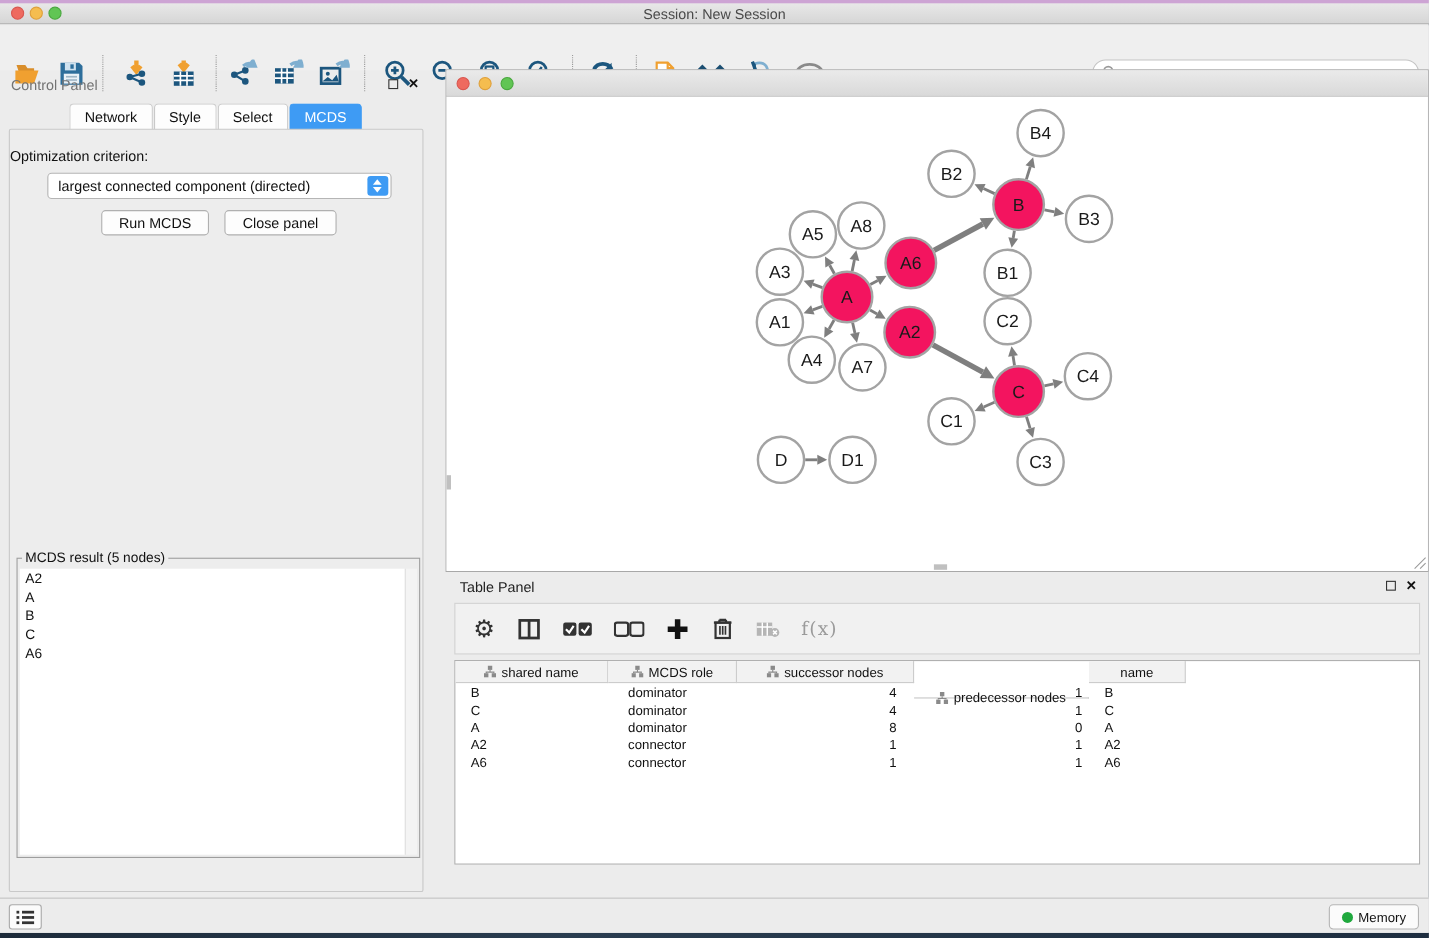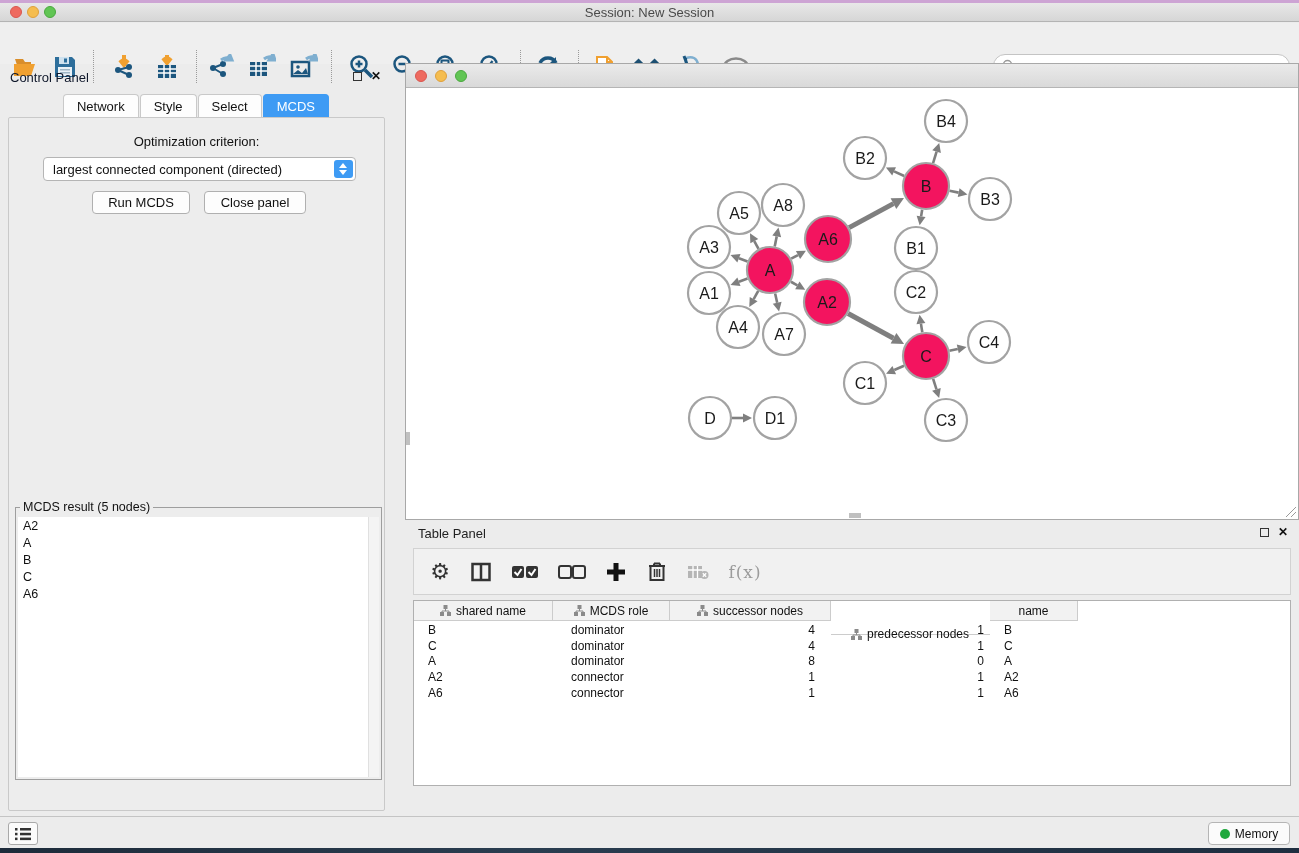--- a/index.html
+++ b/index.html
@@ -20,31 +20,31 @@
   
   #toolbar { position:absolute; left:0; top:23px; width:100%; height:41px; background:#efefef; }
   .tb-icon { position:absolute; top:29px; width:32px; height:30px; display:flex; align-items:center; justify-content:center; cursor:default; }
   .tb-sep { position:absolute; top:27px; height:33px; width:0; border-left:1px dotted #9a9a9a; }
   #searchbox { position:absolute; left:993px; top:31px; width:297px; height:24px; background:#fff;
     border:1px solid #c4c4c4; border-radius:13px; display:flex; align-items:center; padding-left:8px; }
   #searchbox input { border:none; outline:none; flex:1; font-size:12px; background:transparent; margin-left:4px; }
 
   
   #control-panel { position:absolute; left:8px; top:66px; width:377px; height:748px; }
-  #cp-header { position:absolute; left:2px; top:4px; font-size:13px; color:#0f172a; }
+  #cp-header { position:absolute; left:2px; top:4px; font-size:13px; color:#737373; }
   .panel-btns { position:absolute; top:6px; display:flex; gap:9px; align-items:center; }
   .float-box { width:9px; height:9px; border:1.5px solid #333; display:inline-block; }
   .close-x { font-size:12px; font-weight:bold; color:#111; line-height:9px; }
   #cp-tabs { position:absolute; left:0; top:28px; width:100%; display:flex; justify-content:center; }
   .tab { font-size:13px; padding:4px 13px; background:#fdfdfd; border:1px solid #c9c9c9; border-bottom:none;
     border-radius:4px 4px 0 0; margin-right:1px; color:#111; }
   .tab.selected { background:#3e9bf4; color:#fff; border-color:#3e9bf4; }
   #cp-body { position:absolute; left:0; top:51px; width:100%; height:694px; background:#ededed;
     border:1px solid #c9c9c9; border-radius:2px; }
-  #opt-label { position:absolute; top:16px; width:100%; text-align:center; font-size:13px; color:#111; }
+  #opt-label { position:absolute; top:16px; width:100%; font-size:13px; color:#111; }
   #criterion { position:absolute; left:34px; top:39px; width:313px; height:24px; background:#fff;
     border:1px solid #b5b5b5; border-radius:4px; font-size:13px; color:#111; display:flex; align-items:center; padding-left:9px; }
   #criterion .stepper { position:absolute; right:2px; top:2px; width:19px; height:18px; background:#3e9bf4; border-radius:3px; }
   .chev { position:absolute; left:5px; width:0; height:0; border-left:4.5px solid transparent; border-right:4.5px solid transparent; }
   .chev.up { top:3px; border-bottom:5px solid #fff; }
   .chev.down { bottom:3px; border-top:5px solid #fff; }
   .cp-button { position:absolute; top:73px; height:23px; background:#fdfdfd; border:1px solid #b0b0b0;
     border-radius:4px; font-size:13px; color:#111; display:flex; align-items:center; justify-content:center; }
   #mcds-fieldset { position:absolute; left:6px; top:389px; width:367px; height:273px; border:1px solid #9e9e9e; background:#ededed; }
   #mcds-legend { position:absolute; left:4px; top:-8px; background:#ededed; padding:0 3px; font-size:12.5px; color:#111; }

